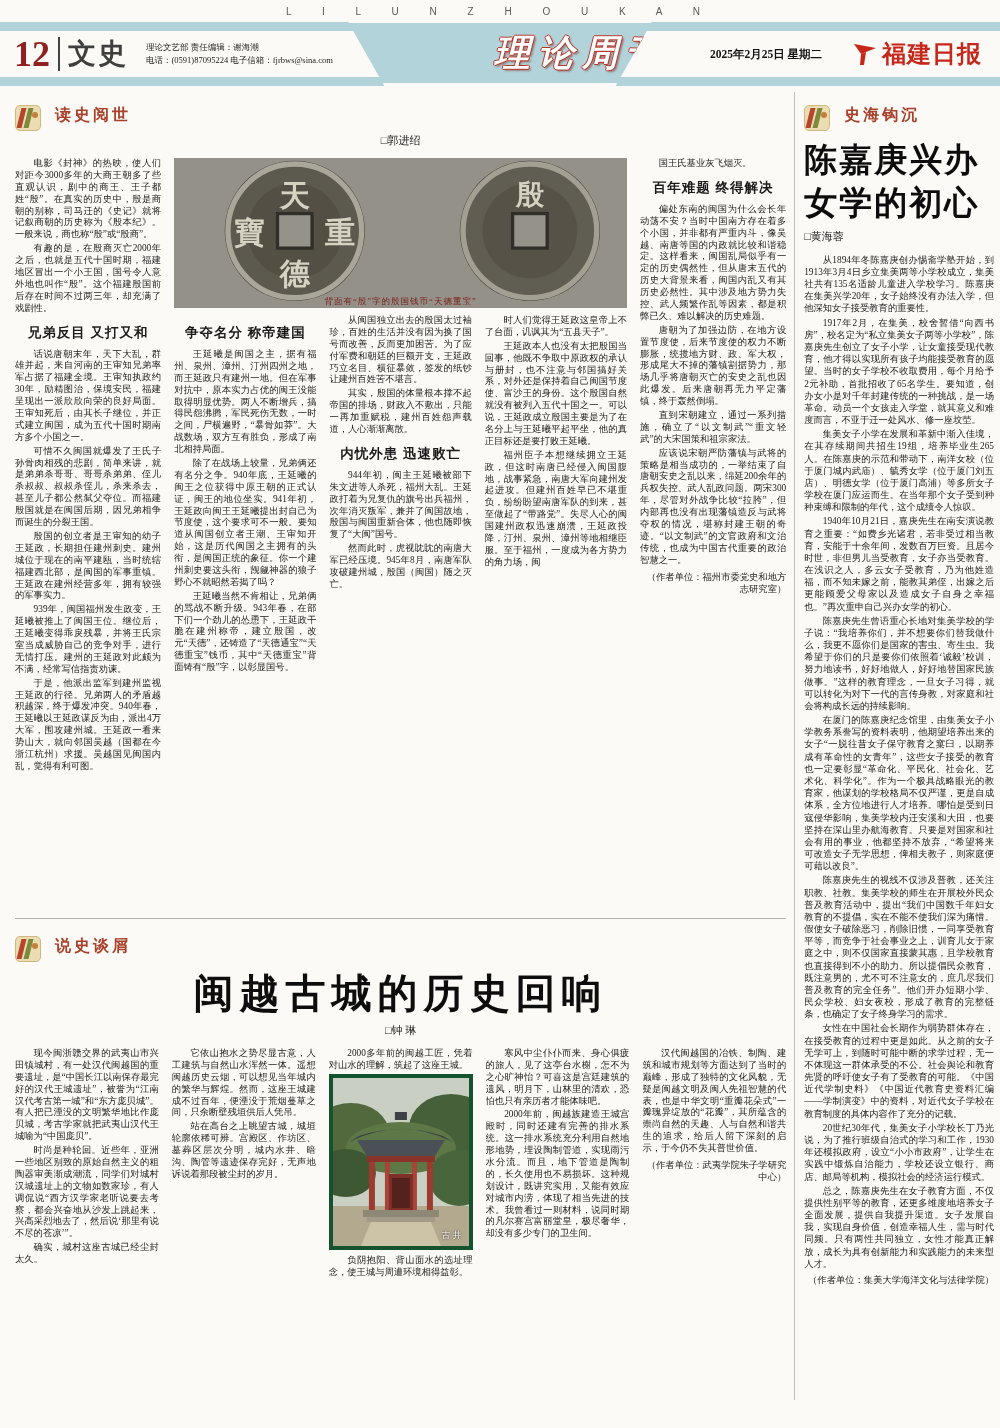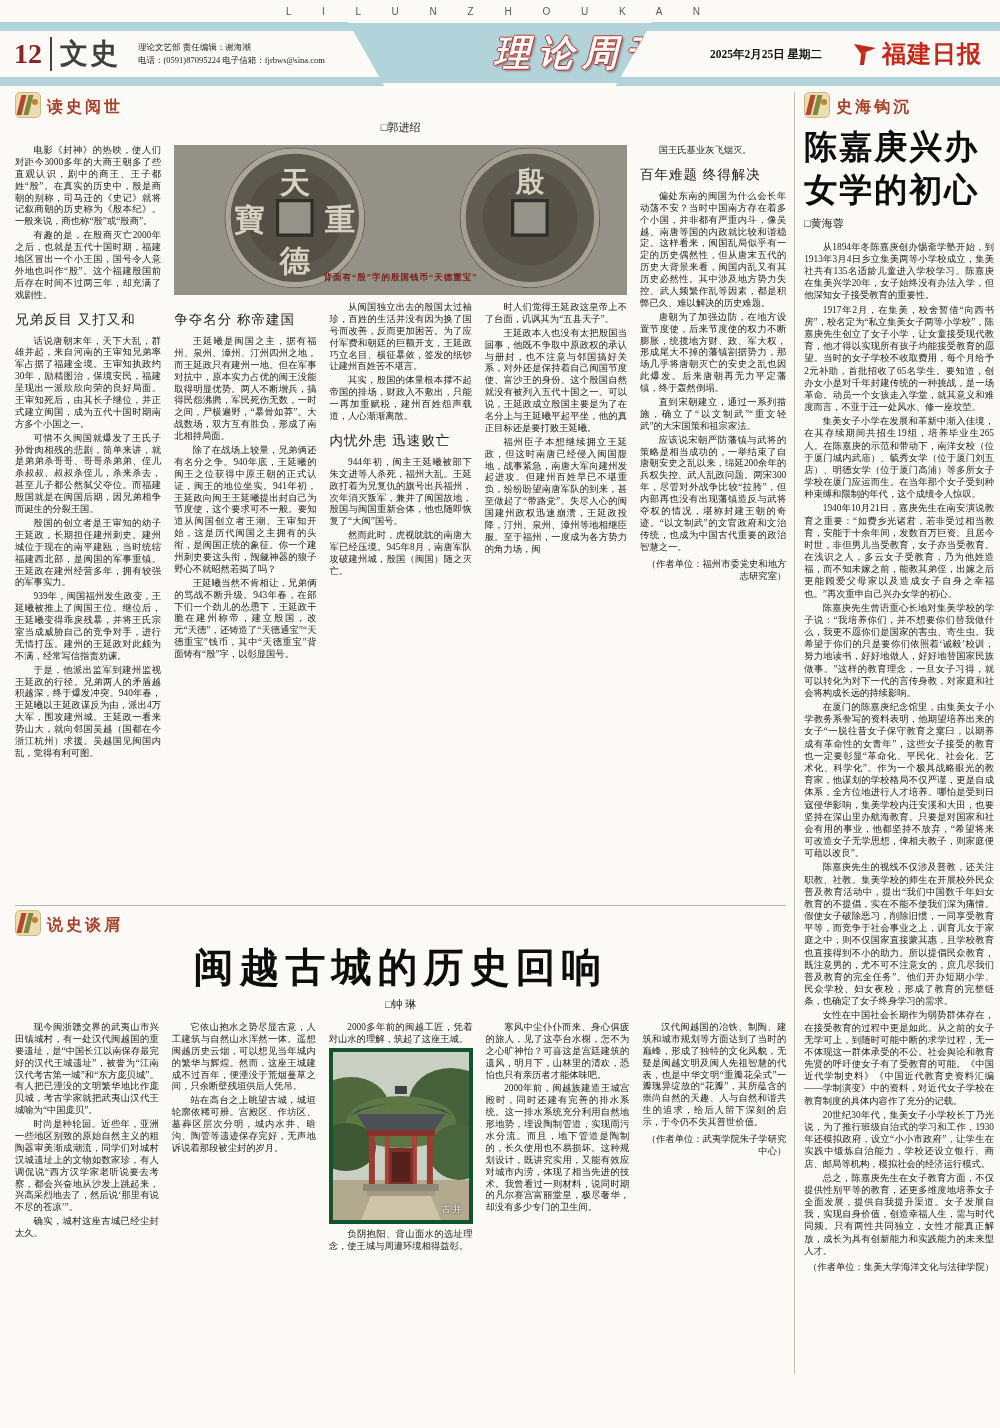--- a/index.html
+++ b/index.html
@@ -5,64 +5,64 @@
   html,body{margin:0;padding:0;}
   body{width:1000px;height:1428px;background:#e9e7e1;font-family:"Liberation Serif",serif;color:#1b1b1b;}
   .page{position:relative;width:1000px;height:1428px;background:#fbfaf6;overflow:hidden;}
 
   
   .kicker{padding-top:6px;text-align:center;font-family:"Liberation Sans",sans-serif;font-size:10px;letter-spacing:14px;color:#5a5a5a;}
   .band{position:relative;margin-top:5px;height:64px;}
   .strip{height:9px;background:#b2d3da;}
   .band-mid{height:46px;background:#fbfaf6;display:flex;align-items:center;justify-content:space-between;padding:0 14px;}
   .pageno-group{display:flex;align-items:center;gap:8px;}
-  .pageno{font-size:28px;font-weight:bold;color:#8e2121;font-family:"Liberation Serif",serif;line-height:1;}
+  .pageno{font-size:36px;font-weight:bold;color:#8e2121;font-family:"Liberation Serif",serif;line-height:1;}
   .vbar{display:inline-block;width:2px;height:34px;background:#444;}
   .section-name{font-size:28px;font-weight:bold;color:#3f3f3f;font-family:"Liberation Sans",sans-serif;letter-spacing:2px;}
   .dept-info{margin-left:10px;font-size:8.5px;line-height:1.5;color:#222;}
   .date-group{display:flex;align-items:center;gap:30px;margin-right:4px;}
   .date-line{font-size:11.5px;font-weight:bold;color:#111;}
   .paper-logo{display:flex;align-items:center;gap:4px;}
   .paper-name{font-size:24px;font-weight:900;color:#c6271b;letter-spacing:1px;}
   .masthead{position:absolute;left:50%;top:-2px;transform:translateX(-50%);width:340px;height:66px;
     background:#b2d3da;clip-path:polygon(5% 0,95% 0,84% 100%,16% 100%);
     display:flex;align-items:center;justify-content:flex-end;box-shadow:inset 0 0 0 3px #fbfaf6;}
   .masthead span{font-size:36px;font-weight:900;font-style:italic;color:#fff;letter-spacing:8px;
     text-shadow:1px 0 #b8372b,-1px 0 #b8372b,0 1px #b8372b,0 -1px #b8372b,2px 2px 2px rgba(120,30,20,.5);}
 
   
   .content{display:flex;padding:6px 6px 0 15px;}
   .left-zone{width:772px;}
   .right-zone{width:190px;border-left:1px solid #c2bfb8;margin-left:8px;padding-left:9px;}
 
   
-  .badge{display:flex;align-items:flex-end;gap:6px;margin:0 0 2px;}
+  .badge{display:flex;align-items:flex-start;gap:14px;margin:13px 0 2px;}
   .badge-icon{position:relative;width:24px;height:24px;border-radius:5px;background:#ecdcb2;border:1px solid #cdb97f;overflow:hidden;flex:0 0 auto;}
   .badge-icon i{position:absolute;display:block;}
   .badge-icon .s1{left:3px;top:2px;width:5px;height:20px;background:#b5452c;transform:skewX(-14deg);}
   .badge-icon .s2{left:10px;top:2px;width:5px;height:20px;background:#7d8a3e;transform:skewX(-14deg);}
   .badge-icon .s3{left:16px;top:6px;width:6px;height:6px;border-radius:50%;background:#c2803a;}
   .badge-label{font-size:16px;font-weight:900;color:#a8402a;letter-spacing:3px;font-family:"Liberation Sans",sans-serif;}
 
   
   .main-title{text-align:center;font-family:"Liberation Sans",sans-serif;font-weight:900;font-size:45px;letter-spacing:2px;margin:8px 0 4px;color:#0d0d0d;}
   .byline{text-align:center;font-size:11px;margin:2px 0 10px;color:#222;}
   .article-body{display:flex;gap:13px;overflow:hidden;}
   .main-body{height:752px;}
   .acol{flex:1;min-width:0;overflow:hidden;}
   .mid{flex:3.1;display:flex;flex-direction:column;min-width:0;}
   .mid-cols{display:flex;gap:13px;flex:1;overflow:hidden;}
   .para{margin:0 0 2px;font-size:9.3px;line-height:1.28;text-align:justify;text-indent:2em;}
-  .colhead{font-family:"Liberation Sans",sans-serif;font-weight:normal;font-size:13.5px;letter-spacing:1px;margin:9px 0 7px;}
+  .colhead{font-family:"Liberation Sans",sans-serif;font-weight:bold;font-size:13.5px;text-align:center;letter-spacing:1px;margin:9px 0 7px;}
   .credit{margin:4px 0 0;font-size:9.3px;text-align:right;line-height:1.3;}
 
   
   .img-block{position:relative;height:150px;margin-bottom:7px;background:#9a978f;overflow:hidden;}
   .img-block svg{display:block;width:100%;height:100%;}
-  .img-caption{position:absolute;left:0;right:0;bottom:11px;text-align:center;font-size:8.5px;color:#7a1d17;font-weight:bold;letter-spacing:1px;}
+  .img-caption{position:absolute;left:0;right:0;bottom:0;text-align:center;font-size:8.5px;color:#7a1d17;font-weight:normal;letter-spacing:1px;}
 
   
   .bottom-section{border-top:1px solid #b5b2aa;margin-top:8px;padding-top:4px;}
   .bottom-title{text-align:center;font-family:"Liberation Serif",serif;font-weight:900;font-size:40px;letter-spacing:6px;margin:4px 0 2px;color:#0d0d0d;}
   .bottom-body{height:352px;margin-top:8px;}
   .photo-block{position:relative;height:168px;margin:2px 0 5px;overflow:hidden;border:4px solid #14532d;}
   .photo-block svg{display:block;width:100%;height:100%;}
   .photo-caption{position:absolute;right:5px;bottom:4px;color:#fff;font-size:9px;letter-spacing:2px;text-shadow:0 0 2px #000;}
 
   

